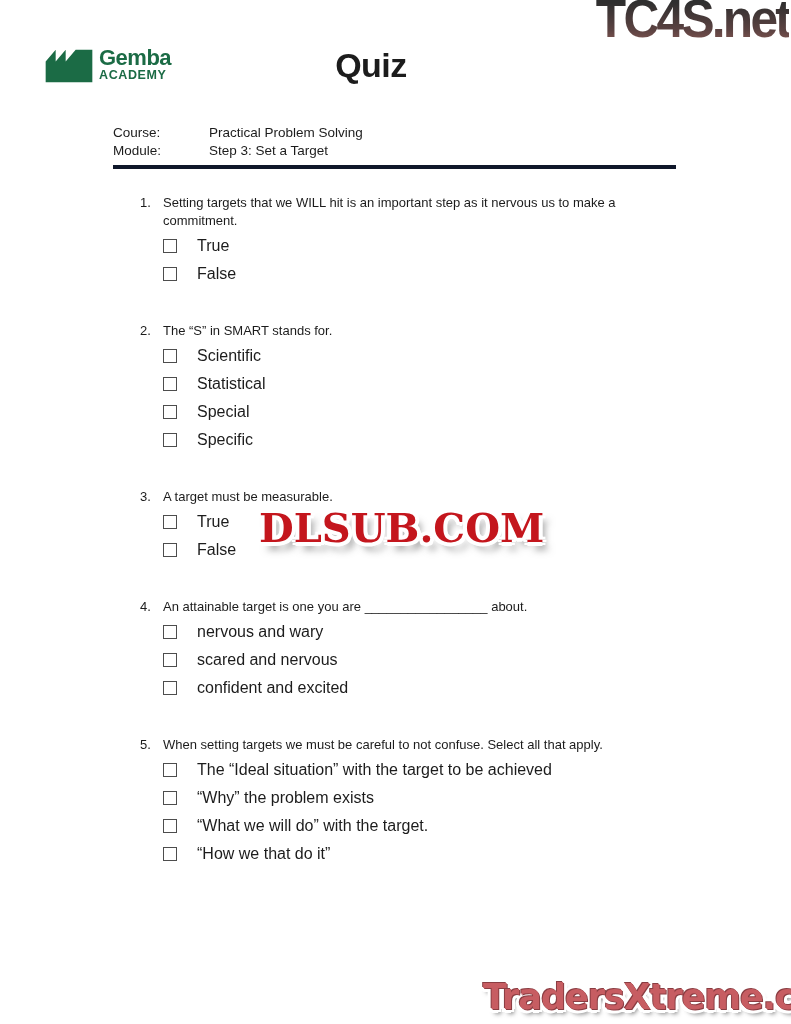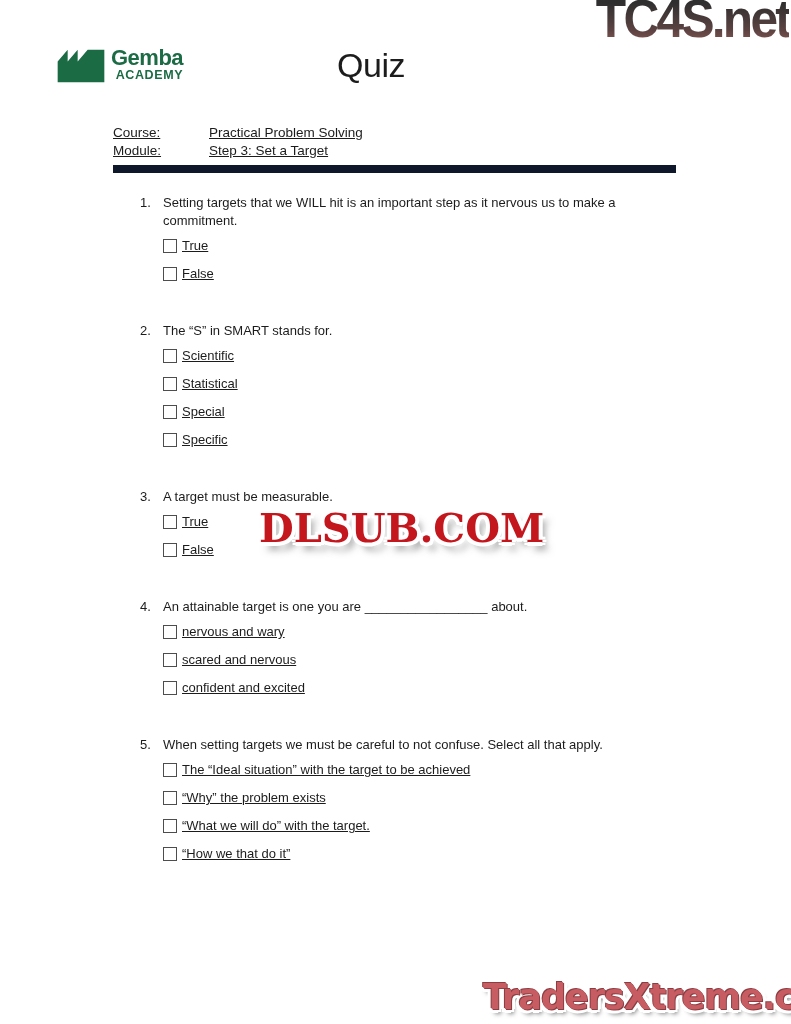--- a/index.html
+++ b/index.html
@@ -21,49 +21,48 @@
   }
   @supports ((-webkit-background-clip: text) or (background-clip: text)) {
     .tc4s {
       background: linear-gradient(to bottom, #2f2f2f 25%, #5c4342 70%, #96605a 100%);
       -webkit-background-clip: text; background-clip: text;
       color: transparent;
     }
   }
 
   
-  .logo { position: absolute; left: 56px; top: 44px; display: flex; align-items: flex-start; gap: 5px; text-align: right; }
+  .logo { position: absolute; left: 44px; top: 44px; display: flex; align-items: flex-start; gap: 5px; }
   .logo-icon { width: 50px; height: 40px; display: block; }
   .logo-text { display: flex; flex-direction: column; padding-top: 3px; }
   .logo-name { color: #1b6b45; font-size: 22px; font-weight: bold; line-height: 21px; letter-spacing: -0.5px; }
   .logo-sub  { color: #1b6b45; font-size: 12.5px; font-weight: bold; letter-spacing: 0.6px; line-height: 14px; }
 
   
   .title-wrap { position: absolute; left: 0; top: 46px; width: 742px; text-align: center; }
-  .title { font-size: 34px; font-weight: normal; letter-spacing: -0.5px; }
+  .title { font-size: 34px; font-weight: bold; letter-spacing: -0.5px; }
 
   
   .course-block {
     position: absolute; left: 113px; top: 124px; width: 563px;
-    border-bottom: 8px solid #0f172a;
+    border-bottom: 4px solid #0f172a;
     padding-bottom: 5px;
     font-size: 13.5px;
-    text-decoration: underline;
   }
   .course-row { display: flex; line-height: 18px; }
   .course-label { width: 96px; flex: none; }
 
   
   .questions { position: absolute; left: 140px; top: 194px; width: 540px; }
   .question { display: flex; margin-bottom: 41px; }
   .qnum { width: 23px; flex: none; font-size: 13px; line-height: 18px; }
   .qbody { flex: 1; }
   .qtext { margin: 0; font-size: 13px; line-height: 18px; max-width: 516px; }
   .options { margin: 0; }
-  .option { display: flex; align-items: center; gap: 5px; height: 14px; margin-top: 14px; font-size: 13px; text-decoration: underline; }
+  .option { display: flex; align-items: center; gap: 20px; height: 14px; margin-top: 14px; font-size: 16px; }
   .options .option:first-child { margin-top: 9px; }
   .checkbox {
     width: 12px; height: 12px; flex: none;
     border: 1px solid #4d4d4d; background: #fff;
     cursor: pointer;
   }
   .option-label { line-height: 14px; white-space: nowrap; }
 
   
   .dlsub {

